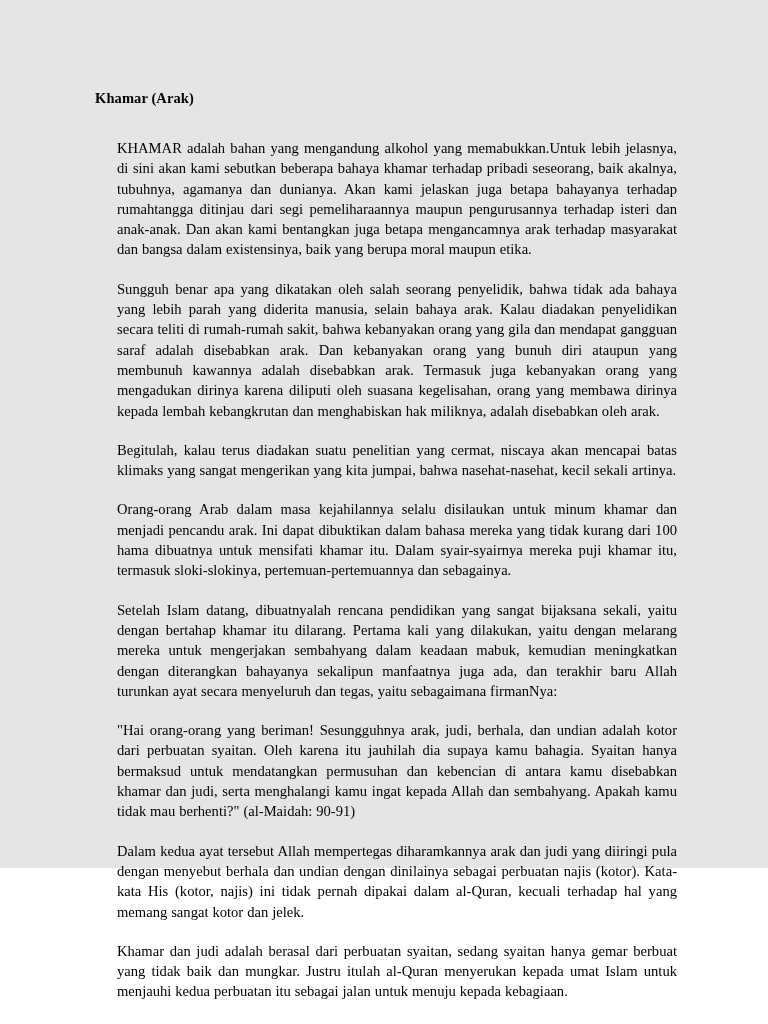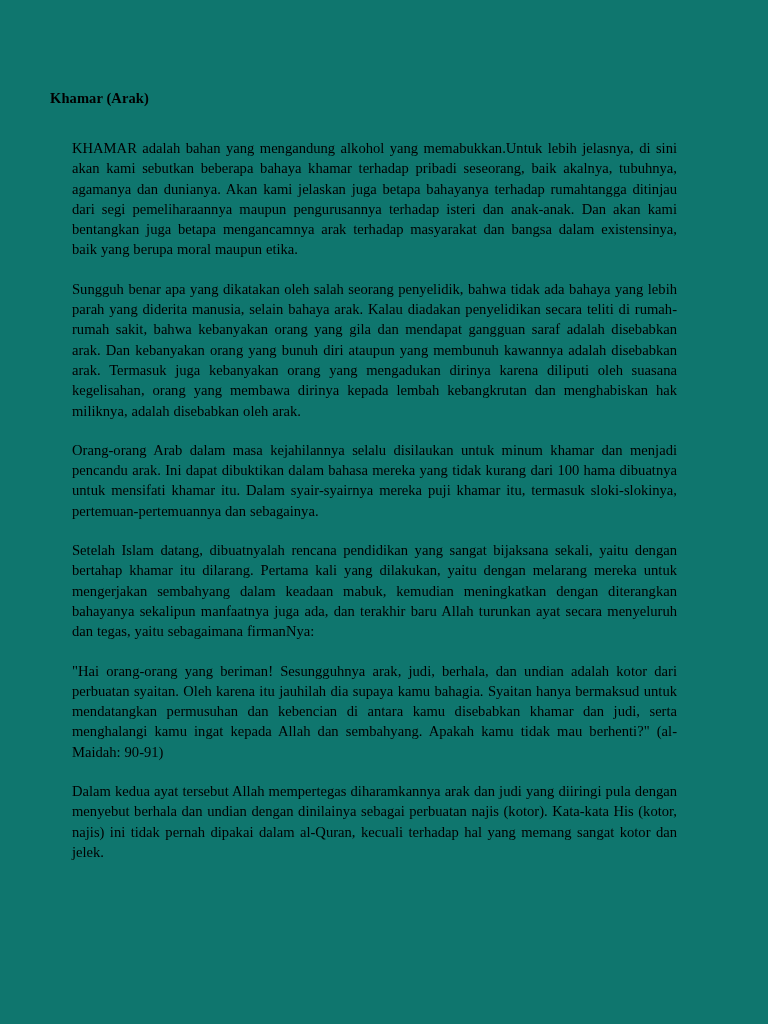--- a/index.html
+++ b/index.html
@@ -13,24 +13,24 @@
     height: 1024px;
     overflow: hidden;
     font-family: "Liberation Serif", "DejaVu Serif", serif;
     color: #000000;
     -webkit-font-smoothing: antialiased;
   }
 
   .page {
     position: relative;
     width: 768px;
-    height: 1024px;
-    background: #0f766e;
+    height: 868px;
+    background: #e5e5e5;
     box-sizing: border-box;
-    padding: 88px 90px 0 50px;
+    padding: 88px 90px 0 95px;
   }
 
   .doc-title {
     font-size: 14.5px;
     font-weight: bold;
     line-height: 20px;
     margin: 0 0 18px 0;
     letter-spacing: 0.1px;
   }
 
@@ -65,24 +65,26 @@
 <div class="page">
 
   <h1 class="doc-title">Khamar (Arak)</h1>
 
   <div class="body-col">
 
     <p class="para para-first">KHAMAR adalah bahan yang mengandung alkohol yang memabukkan.Untuk lebih jelasnya, di sini akan kami sebutkan beberapa bahaya khamar terhadap pribadi seseorang, baik akalnya, tubuhnya, agamanya dan dunianya. Akan kami jelaskan juga betapa bahayanya terhadap rumahtangga ditinjau dari segi pemeliharaannya maupun pengurusannya terhadap isteri dan anak-anak. Dan akan kami bentangkan juga betapa mengancamnya arak terhadap masyarakat dan bangsa dalam existensinya, baik yang berupa moral maupun etika.</p>
 
     <p class="para">Sungguh benar apa yang dikatakan oleh salah seorang penyelidik, bahwa tidak ada bahaya yang lebih parah yang diderita manusia, selain bahaya arak. Kalau diadakan penyelidikan secara teliti di rumah-rumah sakit, bahwa kebanyakan orang yang gila dan mendapat gangguan saraf adalah disebabkan arak. Dan kebanyakan orang yang bunuh diri ataupun yang membunuh kawannya adalah disebabkan arak. Termasuk juga kebanyakan orang yang mengadukan dirinya karena diliputi oleh suasana kegelisahan, orang yang membawa dirinya kepada lembah kebangkrutan dan menghabiskan hak miliknya, adalah disebabkan oleh arak.</p>
 
+    <p class="para">Begitulah, kalau terus diadakan suatu penelitian yang cermat, niscaya akan mencapai batas klimaks yang sangat mengerikan yang kita jumpai, bahwa nasehat-nasehat, kecil sekali artinya.</p>
 
     <p class="para">Orang-orang Arab dalam masa kejahilannya selalu disilaukan untuk minum khamar dan menjadi pencandu arak. Ini dapat dibuktikan dalam bahasa mereka yang tidak kurang dari 100 hama dibuatnya untuk mensifati khamar itu. Dalam syair-syairnya mereka puji khamar itu, termasuk sloki-slokinya, pertemuan-pertemuannya dan sebagainya.</p>
 
     <p class="para">Setelah Islam datang, dibuatnyalah rencana pendidikan yang sangat bijaksana sekali, yaitu dengan bertahap khamar itu dilarang. Pertama kali yang dilakukan, yaitu dengan melarang mereka untuk mengerjakan sembahyang dalam keadaan mabuk, kemudian meningkatkan dengan diterangkan bahayanya sekalipun manfaatnya juga ada, dan terakhir baru Allah turunkan ayat secara menyeluruh dan tegas, yaitu sebagaimana firmanNya:</p>
 
     <p class="para">"Hai orang-orang yang beriman! Sesungguhnya arak, judi, berhala, dan undian adalah kotor dari perbuatan syaitan. Oleh karena itu jauhilah dia supaya kamu bahagia. Syaitan hanya bermaksud untuk mendatangkan permusuhan dan kebencian di antara kamu disebabkan khamar dan judi, serta menghalangi kamu ingat kepada Allah dan sembahyang. Apakah kamu tidak mau berhenti?" (al-Maidah: 90-91)</p>
 
     <p class="para">Dalam kedua ayat tersebut Allah mempertegas diharamkannya arak dan judi yang diiringi pula dengan menyebut berhala dan undian dengan dinilainya sebagai perbuatan najis (kotor). Kata-kata His (kotor, najis) ini tidak pernah dipakai dalam al-Quran, kecuali terhadap hal yang memang sangat kotor dan jelek.</p>
 
+    <p class="para">Khamar dan judi adalah berasal dari perbuatan syaitan, sedang syaitan hanya gemar berbuat yang tidak baik dan mungkar. Justru itulah al-Quran menyerukan kepada umat Islam untuk menjauhi kedua perbuatan itu sebagai jalan untuk menuju kepada kebagiaan.</p>
 
   </div>
 </div>
 
 </body></html>

